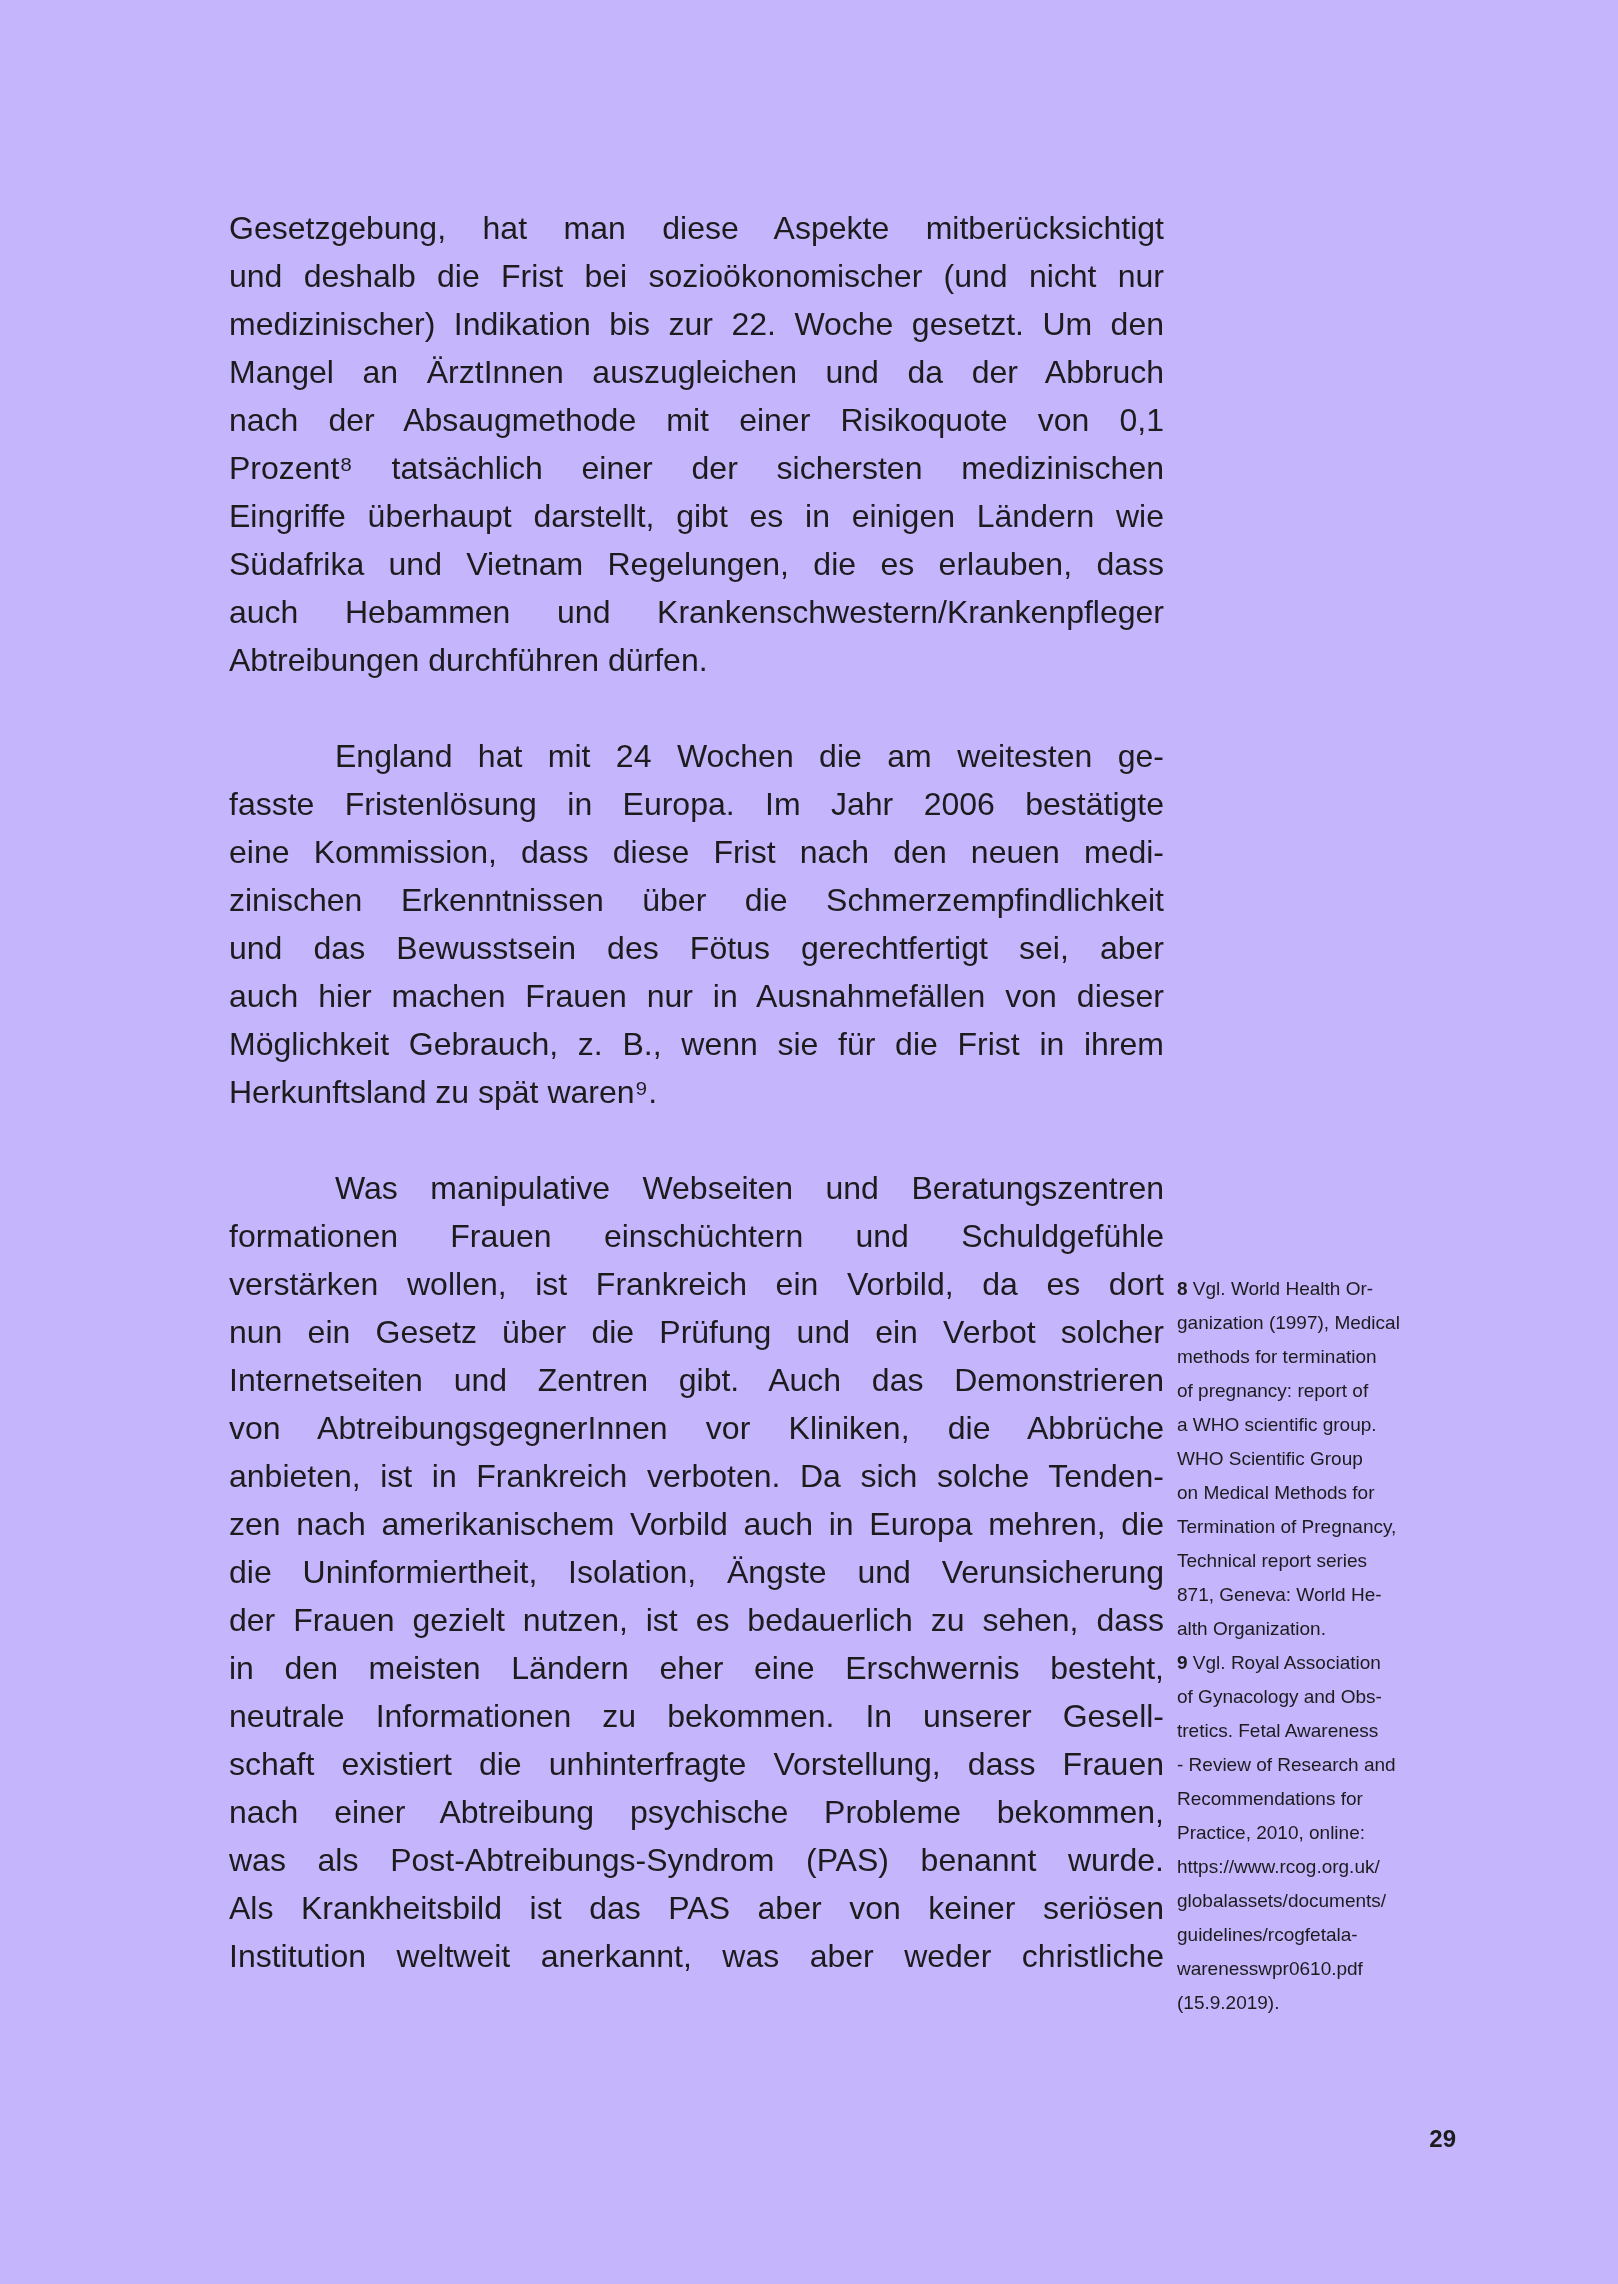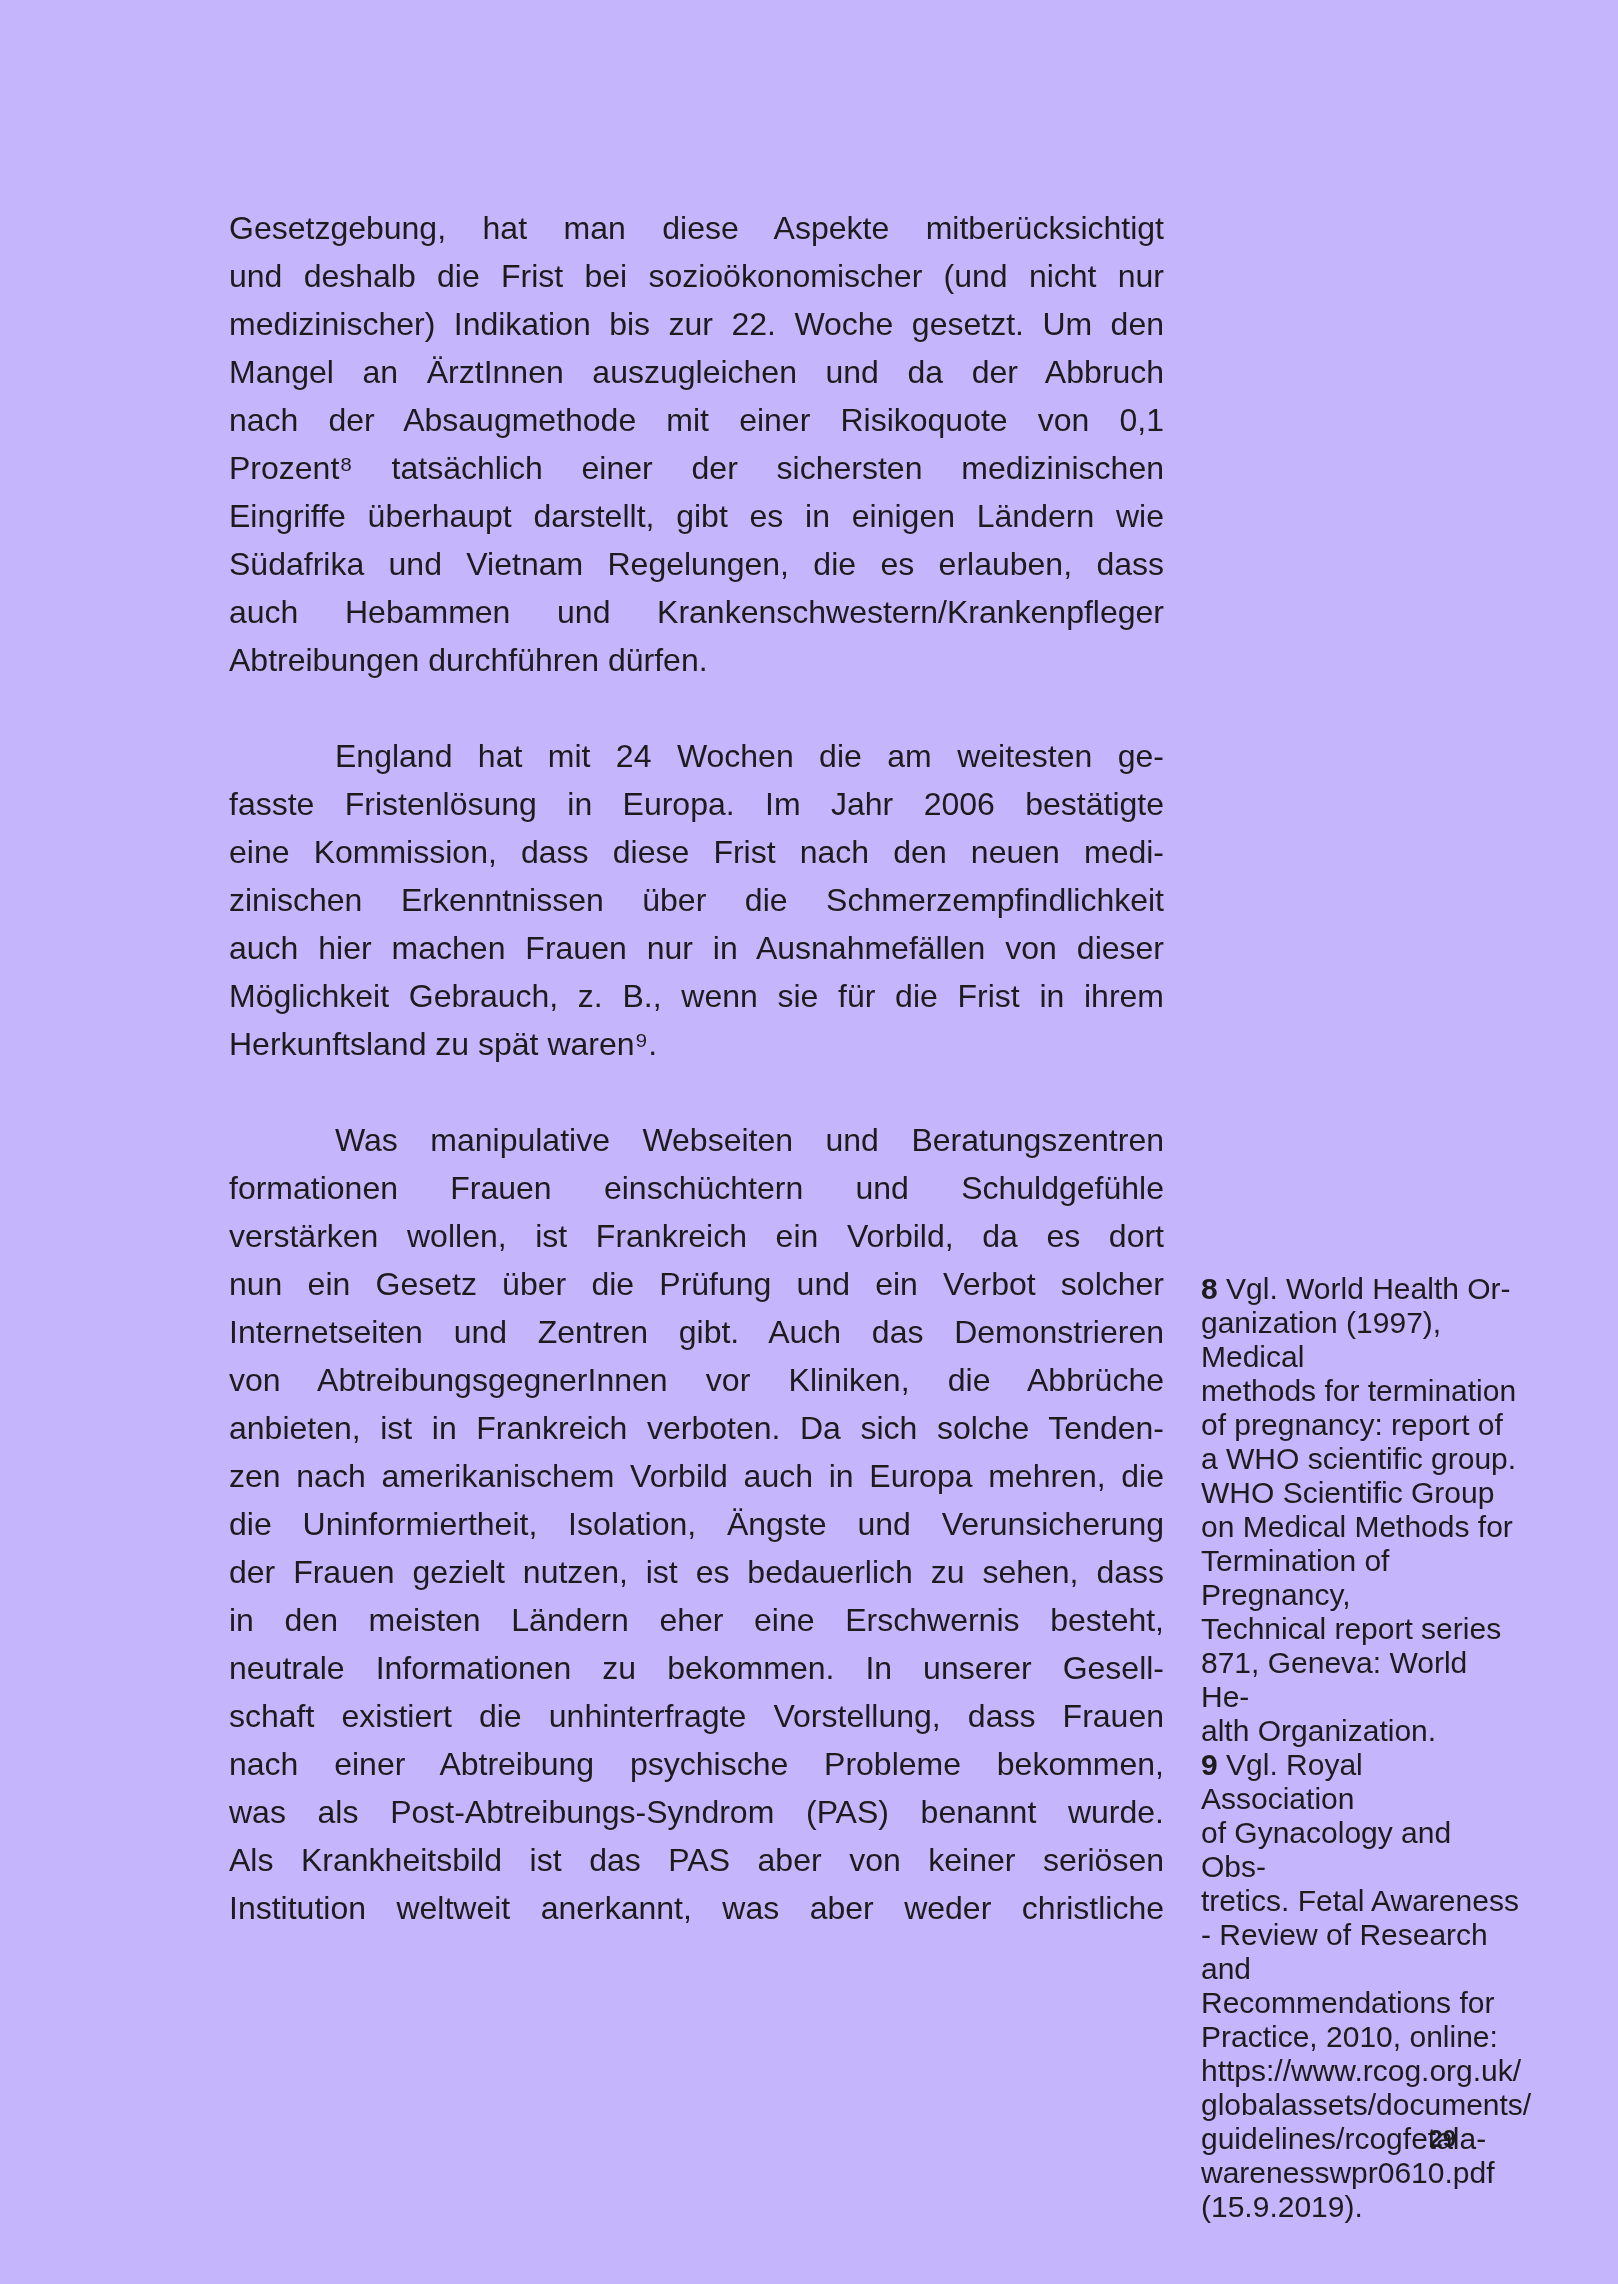--- a/index.html
+++ b/index.html
@@ -33,25 +33,24 @@
   }
   .text-line.rag-last { text-align-last: left; }
   .text-line.first-indent { text-indent: 106px; margin-top: 40px; }
 
   
   .footnotes {
     position: absolute;
     left: 1177px;
     top: 1272px;
     width: 320px;
-    font-size: 30px;
+    font-size: 19px;
     line-height: 34px;
     font-weight: 400;
     text-align: left;
-    margin-left: 24px;
   }
   .footnote-number { font-weight: 700; }
 
   .page-number {
     position: absolute;
     left: 1367px;
     top: 2125px;
     width: 89px;
     text-align: right;
     font-size: 24px;
@@ -74,20 +73,21 @@
         <div class="text-line">Eingriffe überhaupt darstellt, gibt es in einigen Ländern wie</div>
         <div class="text-line">Südafrika und Vietnam Regelungen, die es erlauben, dass</div>
         <div class="text-line">auch Hebammen und Krankenschwestern/Krankenpfleger</div>
         <div class="text-line rag-last">Abtreibungen durchführen dürfen.</div>
       </div>
       <div class="paragraph">
         <div class="text-line first-indent">England hat mit 24 Wochen die am weitesten ge-</div>
         <div class="text-line">fasste Fristenlösung in Europa. Im Jahr 2006 bestätigte</div>
         <div class="text-line">eine Kommission, dass diese Frist nach den neuen medi-</div>
         <div class="text-line">zinischen Erkenntnissen über die Schmerzempfindlichkeit</div>
+        <div class="text-line">und das Bewusstsein des Fötus gerechtfertigt sei, aber</div>
         <div class="text-line">auch hier machen Frauen nur in Ausnahmefällen von dieser</div>
         <div class="text-line">Möglichkeit Gebrauch, z. B., wenn sie für die Frist in ihrem</div>
         <div class="text-line rag-last">Herkunftsland zu spät waren⁹.</div>
       </div>
       <div class="paragraph">
         <div class="text-line first-indent">Was manipulative Webseiten und Beratungszentren</div>
         <div class="text-line">formationen Frauen einschüchtern und Schuldgefühle</div>
         <div class="text-line">verstärken wollen, ist Frankreich ein Vorbild, da es dort</div>
         <div class="text-line">nun ein Gesetz über die Prüfung und ein Verbot solcher</div>
         <div class="text-line">Internetseiten und Zentren gibt. Auch das Demonstrieren</div>

